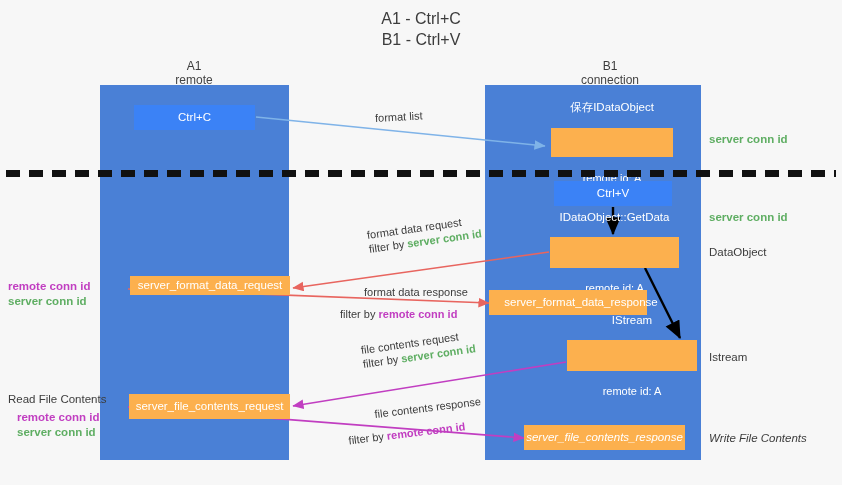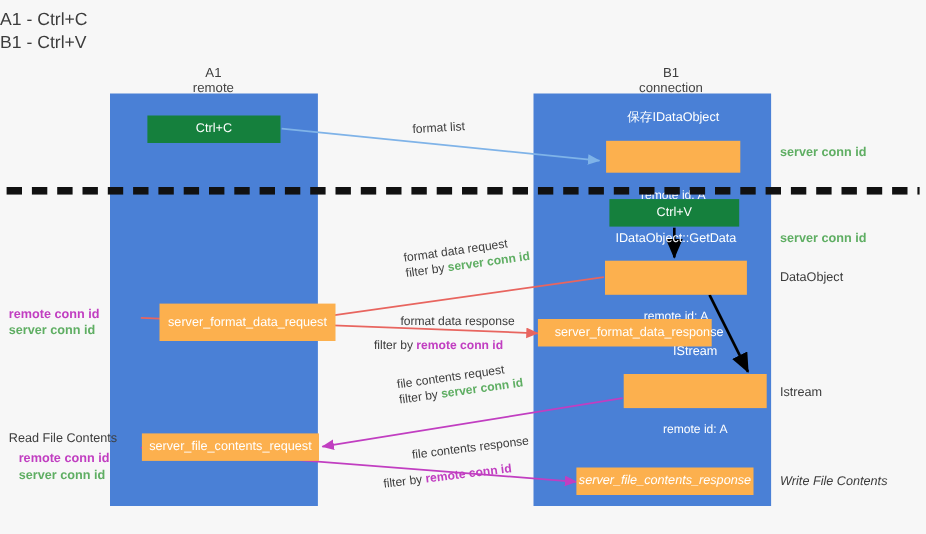--- a/index.html
+++ b/index.html
@@ -7,40 +7,40 @@
     width:842px;height:485px;position:relative;overflow:hidden;
     background:#f7f7f7;
     font-family:"Liberation Sans","DejaVu Sans",sans-serif;
     color:#333;
   }
   #canvas{position:absolute;inset:0;}
   svg.layer{position:absolute;left:0;top:0;width:842px;height:485px;overflow:visible;}
   #wires{z-index:2;pointer-events:none;}
 
   .title{
-    position:absolute;left:0;top:8px;width:842px;
+    position:absolute;left:0;top:8px;width:842px;text-align:center;
     font-size:16px;line-height:21px;color:#3c3c3c;z-index:6;
   }
 
   .colhead{
     position:absolute;text-align:center;font-size:12px;line-height:14px;
     color:#3c3c3c;z-index:6;width:160px;
   }
   .colhead .l2{color:#444;}
 
   .lane{position:absolute;background:#4a80d6;z-index:1;}
 
   .node{
     position:absolute;z-index:4;display:flex;flex-direction:column;
     align-items:center;justify-content:center;text-align:center;
     color:#ffffff;font-size:11.5px;line-height:13px;
     box-sizing:border-box;
   }
   .node.orange{background:#fcb04e;gap:46px;}
-  .node.green{background:#15803d;text-align:center;}
+  .node.green{background:#3b82f6;text-align:center;}
   .node .ln2{font-size:11px;margin-top:12px;}
 
   .edgelabel{
     position:absolute;z-index:5;font-size:11px;line-height:14px;
     color:#3c3c3c;white-space:nowrap;
   }
   .edgelabel .green{color:#5fae63;font-weight:bold;}
   .edgelabel .magenta{color:#c13ec1;font-weight:bold;}
   .rot{transform-origin:left center;}
 
@@ -117,21 +117,21 @@
 
   <div class="node green" style="left:554px;top:181px;width:118px;height:25px;">
     <div>Ctrl+V</div>
   </div>
 
   <div class="node orange" style="left:550px;top:237px;width:129px;height:31px;">
     <div>IDataObject::GetData</div>
     <div class="ln2">remote id: A</div>
   </div>
 
-  <div class="node orange" style="left:130px;top:276px;width:160px;height:34px;margin-left:15px;">
+  <div class="node orange" style="left:130px;top:276px;width:160px;height:19px;">
     <div>server_format_data_request</div>
   </div>
 
   <div class="node orange" style="left:489px;top:290px;width:158px;height:25px;padding-left:26px;">
     <div>server_format_data_response</div>
   </div>
 
   <div class="node orange" style="left:567px;top:340px;width:130px;height:31px;">
     <div>IStream</div>
     <div class="ln2">remote id: A</div>

